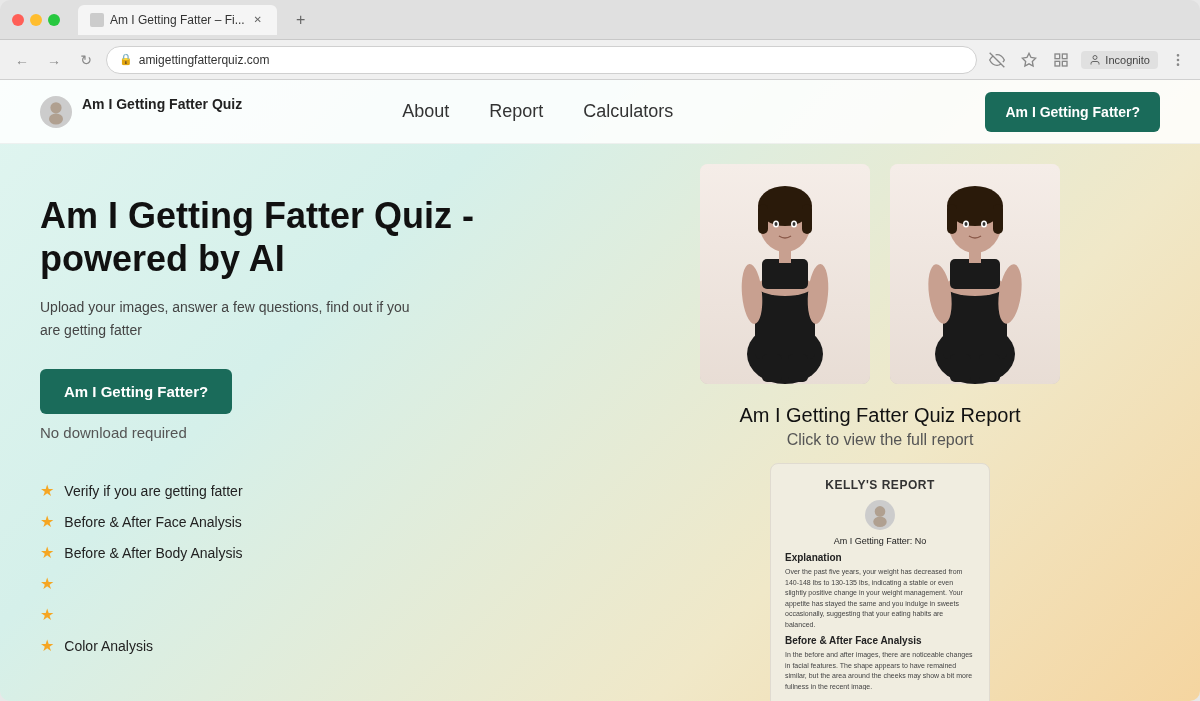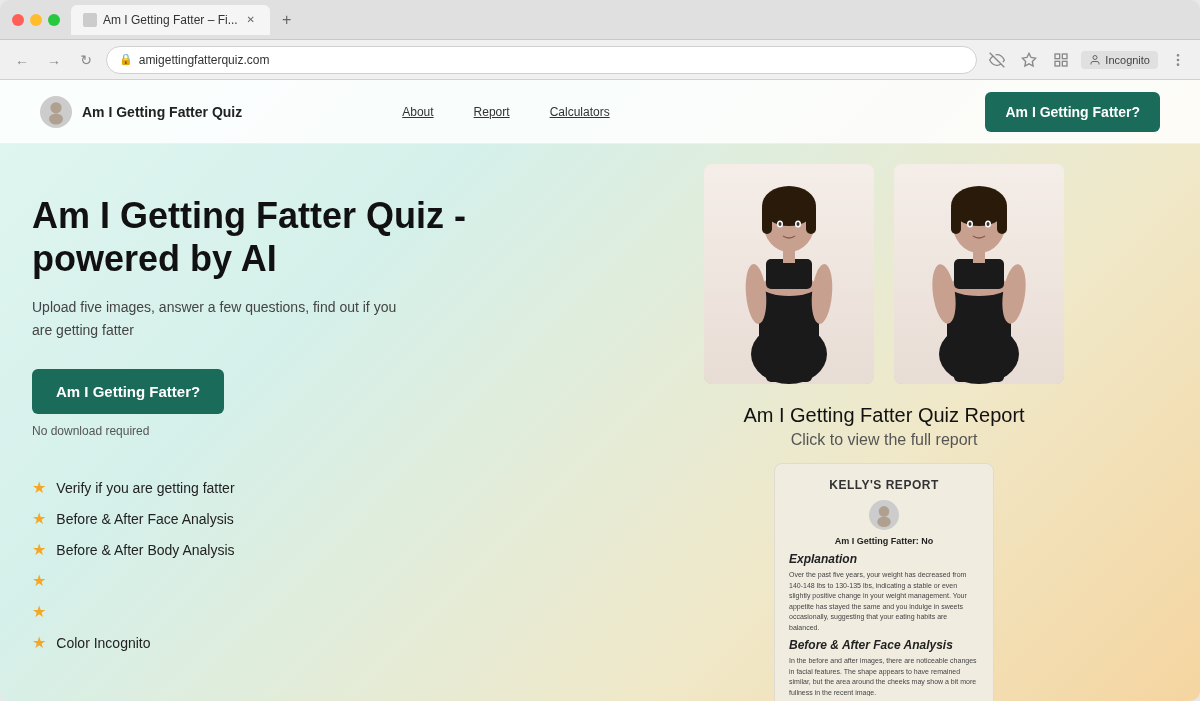--- a/index.html
+++ b/index.html
@@ -19,21 +19,21 @@
       height: 701px;
       position: relative;
     }
 
     .browser-titlebar {
       background: #e0e0e0;
       height: 40px;
       display: flex;
       align-items: center;
       padding: 0 12px;
-      gap: 1px;
+      gap: 8px;
       border-bottom: 1px solid #c8c8c8;
     }
 
     .traffic-lights {
       display: flex;
       gap: 6px;
       align-items: center;
     }
 
     .traffic-light {
@@ -164,21 +164,21 @@
       background: rgba(255,255,255,0.85);
       height: 64px;
       display: flex;
       align-items: center;
       padding: 0 40px;
       border-bottom: 1px solid rgba(0,0,0,0.05);
     }
 
     .site-logo {
       display: flex;
-      align-items: center;
+      align-items: flex-start;
       gap: 10px;
       font-size: 14px;
       font-weight: 600;
       color: #222;
     }
 
     .logo-avatar {
       width: 32px;
       height: 32px;
       border-radius: 50%;
@@ -188,23 +188,22 @@
       align-items: center;
       justify-content: center;
       font-size: 18px;
     }
 
     .site-nav-links {
       display: flex;
       align-items: center;
       gap: 40px;
       margin-left: 160px;
-      font-size: 12px;
+      font-size: 18px;
       color: #333;
-      text-decoration: underline;
     }
 
     .nav-link {
       cursor: pointer;
       color: #333;
     }
 
     .site-nav-cta {
       margin-left: auto;
     }
@@ -216,21 +215,21 @@
       border-radius: 6px;
       padding: 12px 20px;
       font-size: 14px;
       font-weight: 600;
       cursor: pointer;
     }
 
     
     .site-main {
       display: flex;
-      padding: 0 32px;
+      padding: 0 40px;
       height: calc(100% - 64px);
       position: relative;
     }
 
     
     .left-col {
       width: 50%;
       padding-top: 50px;
     }
 
@@ -257,21 +256,21 @@
       border-radius: 6px;
       padding: 14px 24px;
       font-size: 15px;
       font-weight: 700;
       cursor: pointer;
       display: block;
       margin-bottom: 10px;
     }
 
     .no-download {
-      font-size: 12px;
+      font-size: 15px;
       color: #555;
       margin-bottom: 40px;
     }
 
     .features-list {
       list-style: none;
       display: flex;
       flex-direction: column;
       gap: 12px;
     }
@@ -360,38 +359,37 @@
       margin: 0 auto 6px;
       display: flex;
       align-items: center;
       justify-content: center;
       font-size: 16px;
     }
 
     .report-verdict {
       text-align: center;
       font-size: 9px;
-      font-weight: 700;
+      font-weight: 400;
       color: #222;
       margin-bottom: 6px;
     }
 
     .report-text {
       font-size: 7px;
       color: #444;
       line-height: 1.5;
       margin-bottom: 8px;
     }
 
     .report-section-title {
-      font-size: 12px;
+      font-size: 10px;
       font-weight: 700;
       color: #222;
       margin-bottom: 4px;
-      font-style: italic;
     }
   </style>
 </head>
 <body>
 
 <div class="browser-chrome">
 
   <div class="browser-titlebar">
     <div class="traffic-lights">
       <div class="traffic-light tl-red"></div>
@@ -471,21 +469,21 @@
       </div>
       <div class="site-nav-cta">
         <button class="cta-btn">Am I Getting Fatter?</button>
       </div>
     </nav>
 
     <div class="site-main">
 
       <div class="left-col">
         <h1 class="hero-title">Am I Getting Fatter Quiz - powered by AI</h1>
-        <p class="hero-subtitle">Upload five images, answer a few questions, find out if you are getting fatter</p>
+        <p class="hero-subtitle">Upload your images, answer a few questions, find out if you are getting fatter</p>
         <button class="hero-cta-btn">Am I Getting Fatter?</button>
         <p class="no-download">No download required</p>
 
         <ul class="features-list">
           <li class="feature-item">
             <span class="star-icon">★</span>
             <span>Verify if you are getting fatter</span>
           </li>
           <li class="feature-item">
             <span class="star-icon">★</span>
@@ -496,21 +494,21 @@
             <span>Before &amp; After Body Analysis</span>
           </li>
           <li class="feature-item">
             <span class="star-icon">★</span>
           </li>
           <li class="feature-item">
             <span class="star-icon">★</span>
           </li>
           <li class="feature-item">
             <span class="star-icon">★</span>
-            <span>Color Incognito</span>
+            <span>Color Analysis</span>
           </li>
         </ul>
       </div>
 
       <div class="right-col">
         <div class="before-after-images">
 
           <div class="person-image">
             <svg class="person-svg" viewBox="0 0 170 220" xmlns="http://www.w3.org/2000/svg">
               <defs>

